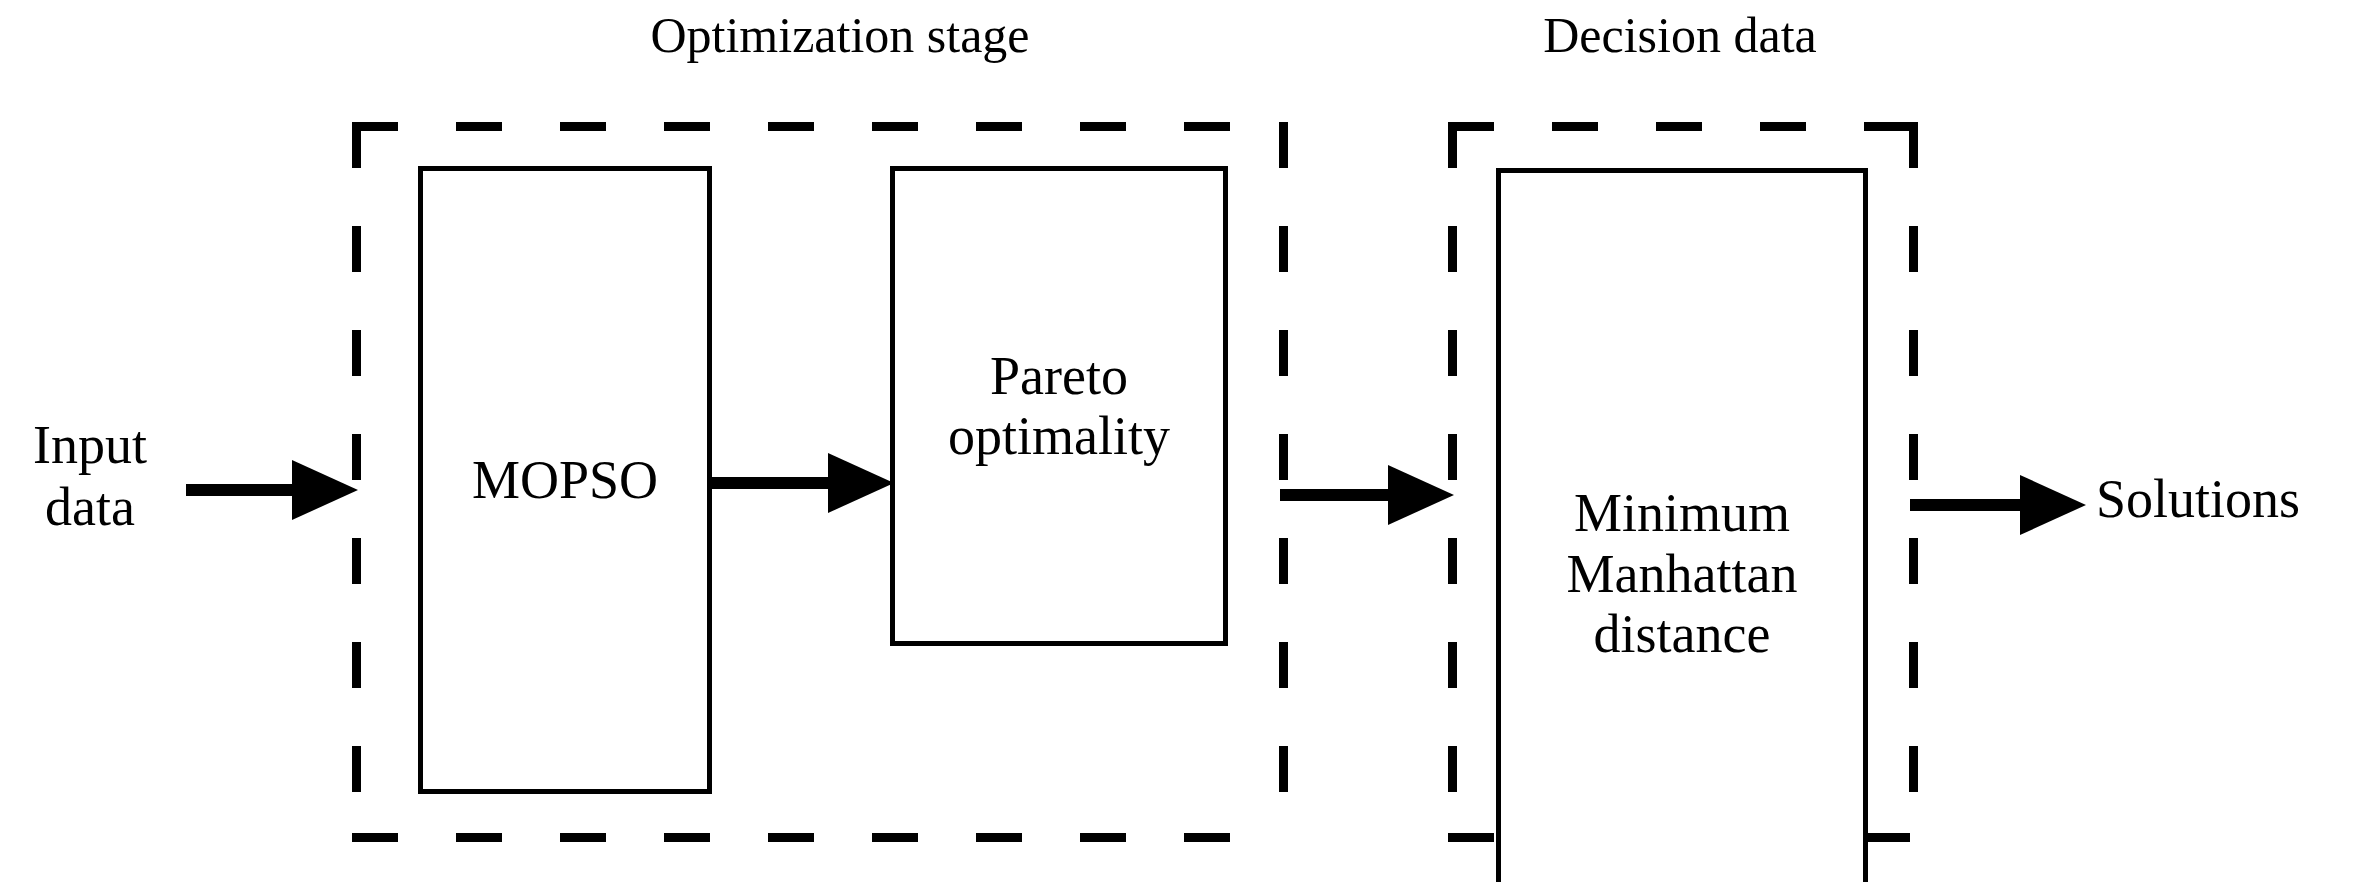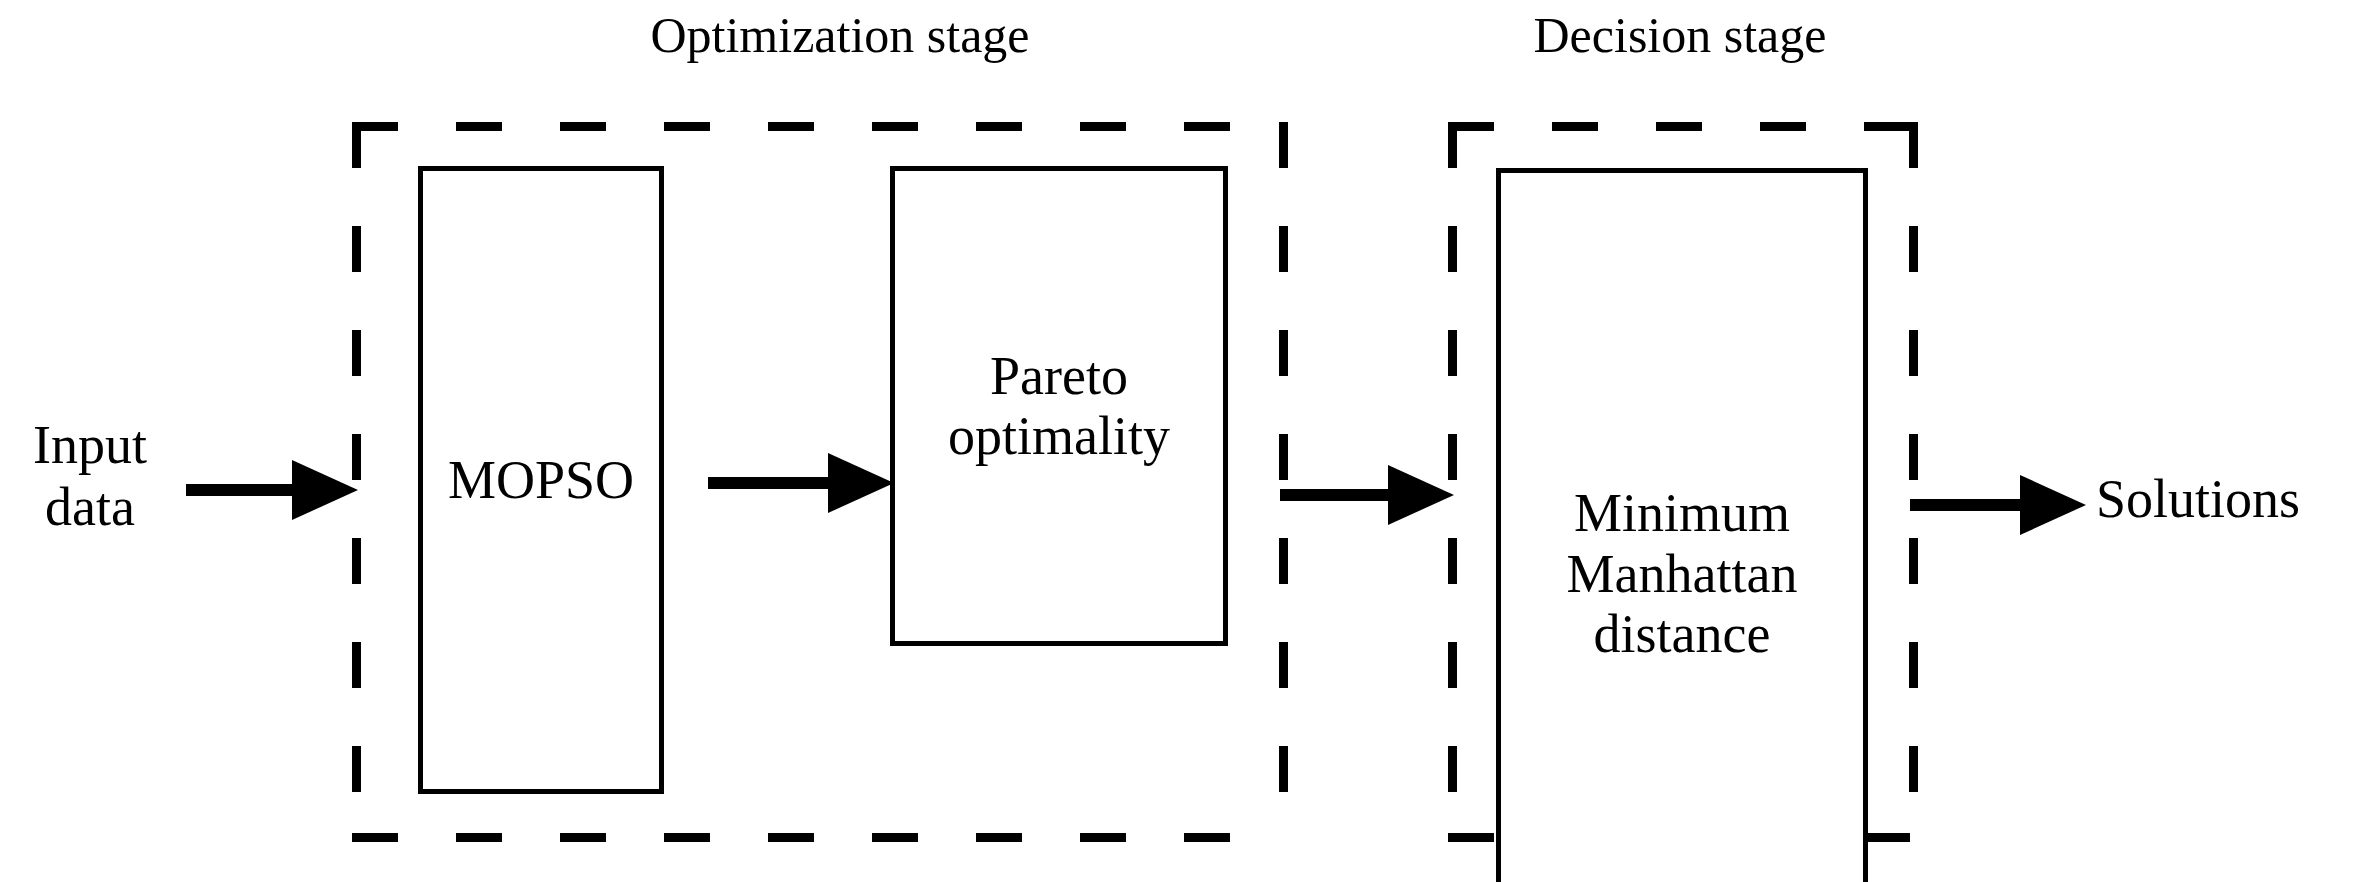--- a/index.html
+++ b/index.html
@@ -83,21 +83,21 @@
     align-items: center;
     justify-content: center;
     text-align: center;
     font-size: 54px;
     line-height: 1.12;
     color: #000;
   }
   #box-mopso {
     left: 418px;
     top: 166px;
-    width: 246px;
+    width: 294px;
     height: 628px;
     text-align: right;
   }
   #box-pareto {
     left: 890px;
     top: 166px;
     width: 338px;
     height: 480px;
   }
   #box-manhattan {
@@ -171,21 +171,21 @@
   #arrow-output .shaft{ width: 110px; }
   #arrow-output .head { left: 110px; }
 </style>
 </head>
 <body>
 
 <div id="canvas">
 
   <div class="stage-title" id="title-optimization">Optimization stage</div>
 
-  <div class="stage-title" id="title-decision">Decision stage</div>
+  <div class="stage-title" id="title-decision">Decision data</div>
 
   <div class="stage-box" id="stage-optimization">
     <div class="edge edge-h" style="left:0; top:0; width:936px;"></div>
     <div class="edge edge-h" style="left:0; bottom:0; width:936px;"></div>
     <div class="edge edge-v" style="left:0; top:0; height:720px;"></div>
     <div class="edge edge-v" style="right:0; top:0; height:720px;"></div>
   </div>
 
   <div class="stage-box" id="stage-decision">
     <div class="edge edge-h" style="left:0; top:0; width:470px;"></div>

